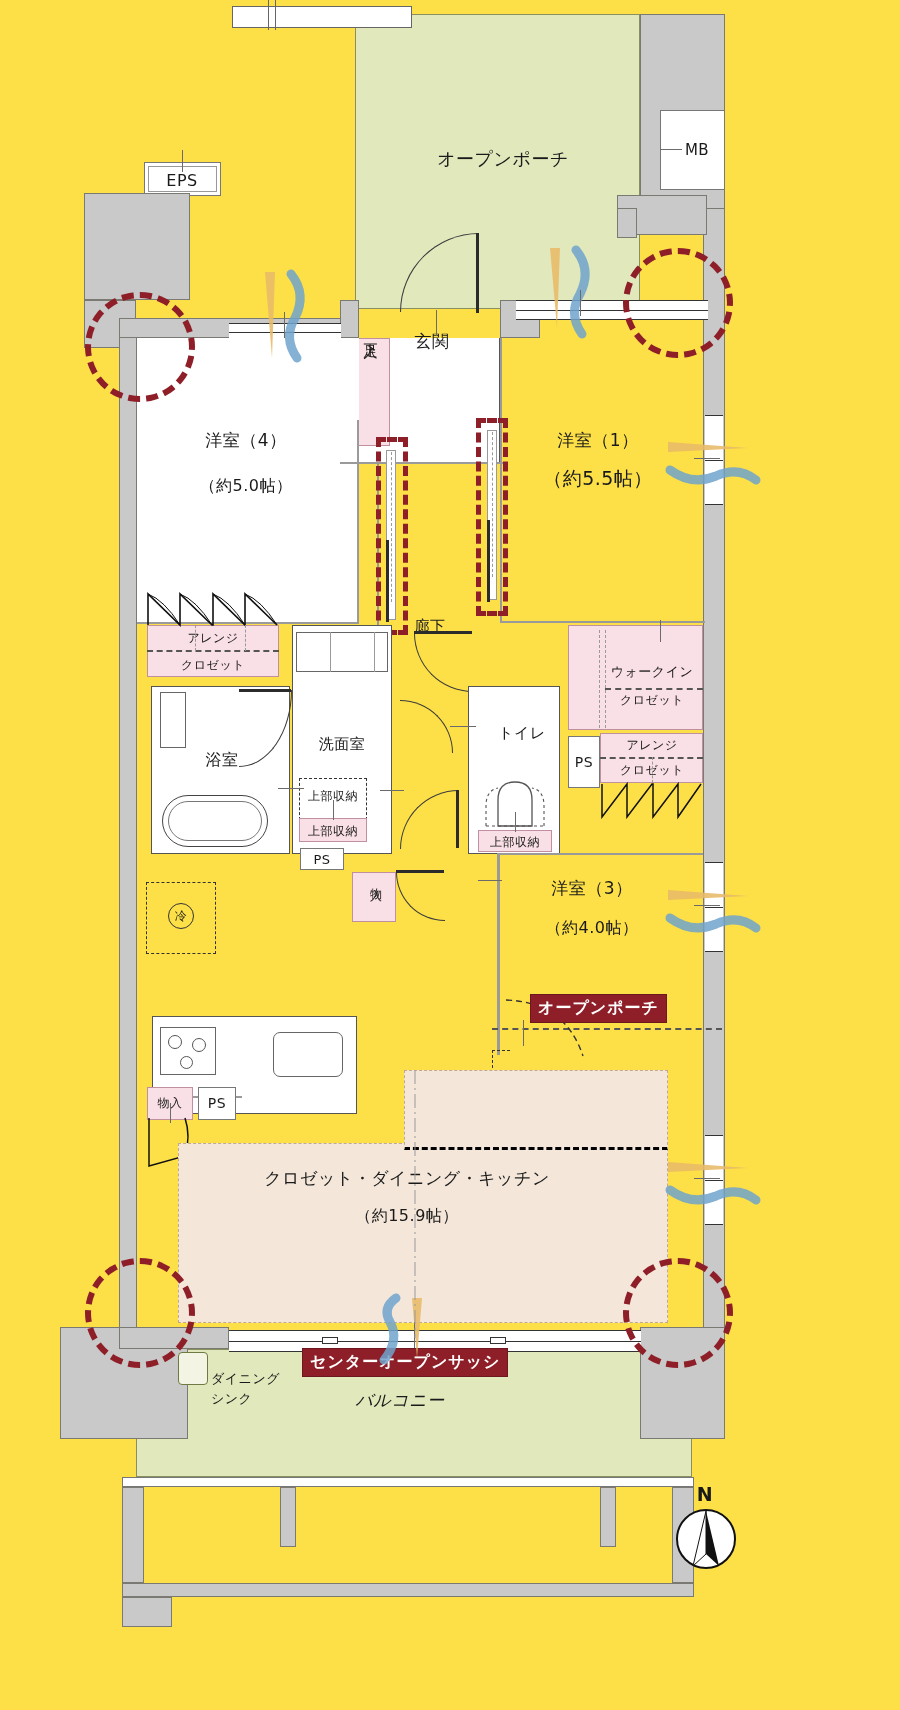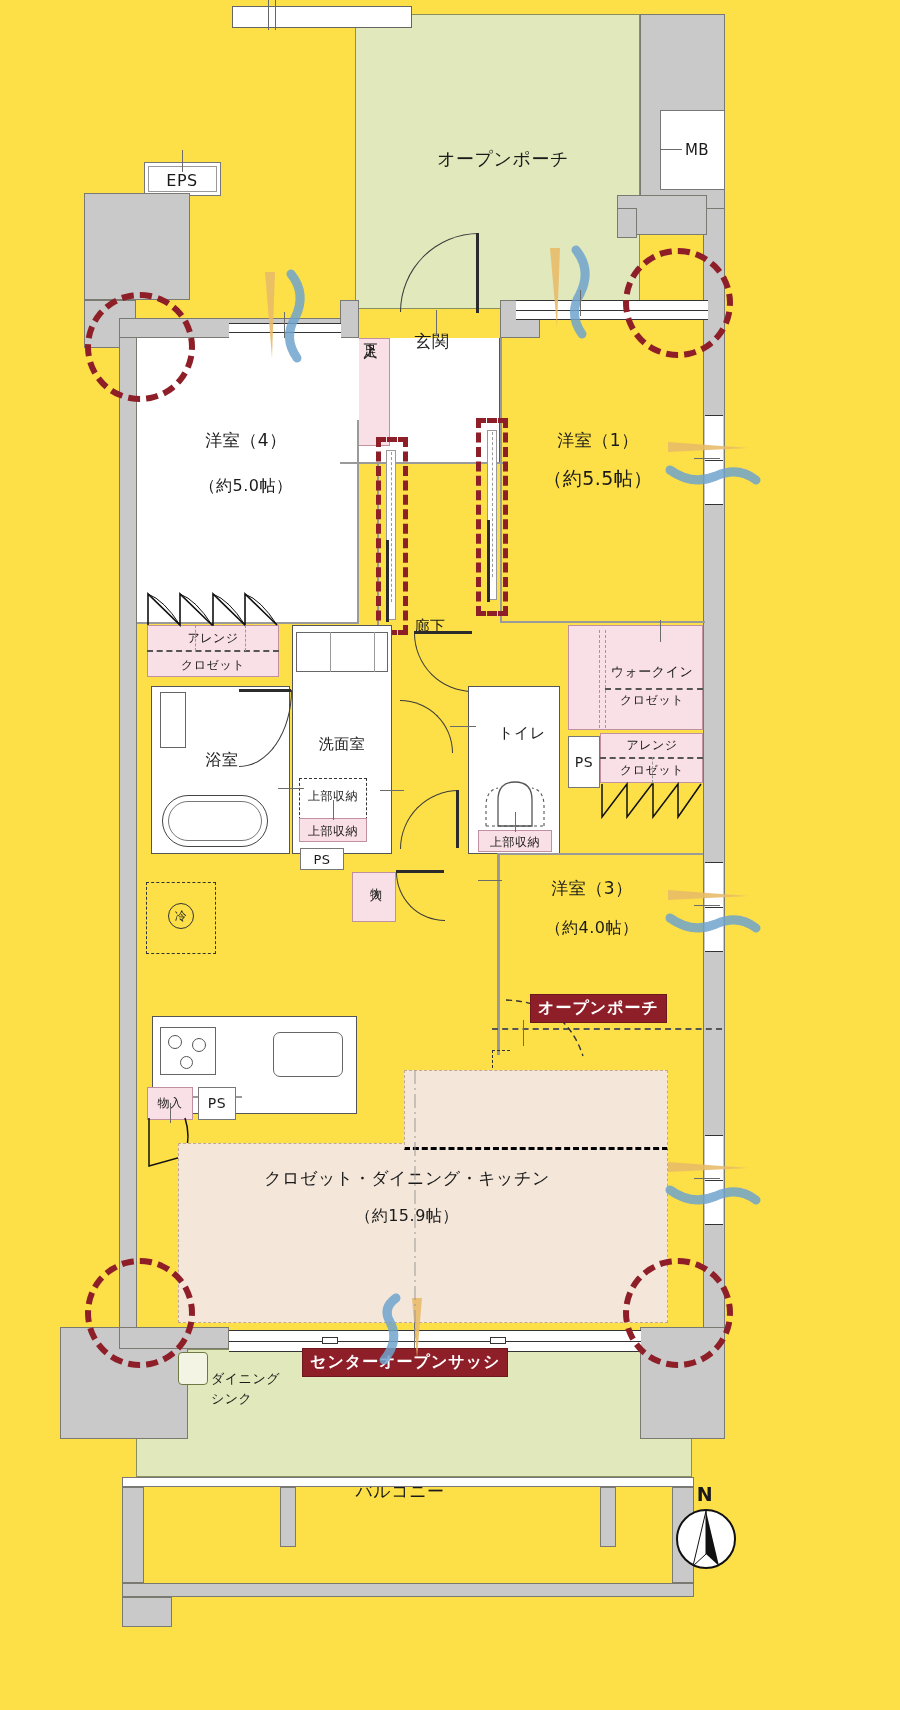--- a/index.html
+++ b/index.html
@@ -231,21 +231,21 @@
     <path d="M2,0 L2,48 L38,38 Q44,18 38,0" fill="none" stroke="#111" stroke-width="1.5"></path>
   </svg>
   <div class="hair" style="left:170px;top:1103px;width:1px;height:20px;"></div>
 
   <div class="abs ldk" style="left:178px;top:1143px;width:490px;height:180px;border-style:dashed;"></div>
   <div class="abs ldk" style="left:404px;top:1070px;width:264px;height:80px;border-bottom:none;border-style:dashed;"></div>
   <div class="lbl lbl-c" style="left:407px;top:1178px;font-size:17px;">クロゼット・ダイニング・キッチン</div>
   <div class="lbl lbl-c" style="left:407px;top:1216px;font-size:16px;">（約15.9帖）</div>
 
   <div class="abs green" style="left:136px;top:1349px;width:556px;height:128px;"></div>
-  <div class="lbl lbl-c" style="left:400px;top:1491px;font-size:17px;">バルコニー</div>
+  <div class="lbl lbl-c" style="left:400px;top:1400px;font-size:17px;font-style:italic;">バルコニー</div>
 
   <div class="abs wall" style="left:60px;top:1327px;width:128px;height:112px;"></div>
   <div class="abs wall" style="left:119px;top:1327px;width:110px;height:22px;"></div>
   <div class="abs wall" style="left:640px;top:1327px;width:85px;height:112px;"></div>
   <div class="sash" style="left:229px;top:1330px;width:412px;height:20px;"></div>
   <div class="abs" style="left:322px;top:1337px;width:16px;height:7px;border:1px solid #333;background:#fff;"></div>
   <div class="abs" style="left:490px;top:1337px;width:16px;height:7px;border:1px solid #333;background:#fff;"></div>
   <div class="lbl redtag" style="left:302px;top:1348px;font-size:16px;">センターオープンサッシ</div>
 
   <div class="abs" style="left:178px;top:1352px;width:30px;height:33px;border:1.5px solid #6f7a42;border-radius:4px;background:#f3f4e4;"></div>

